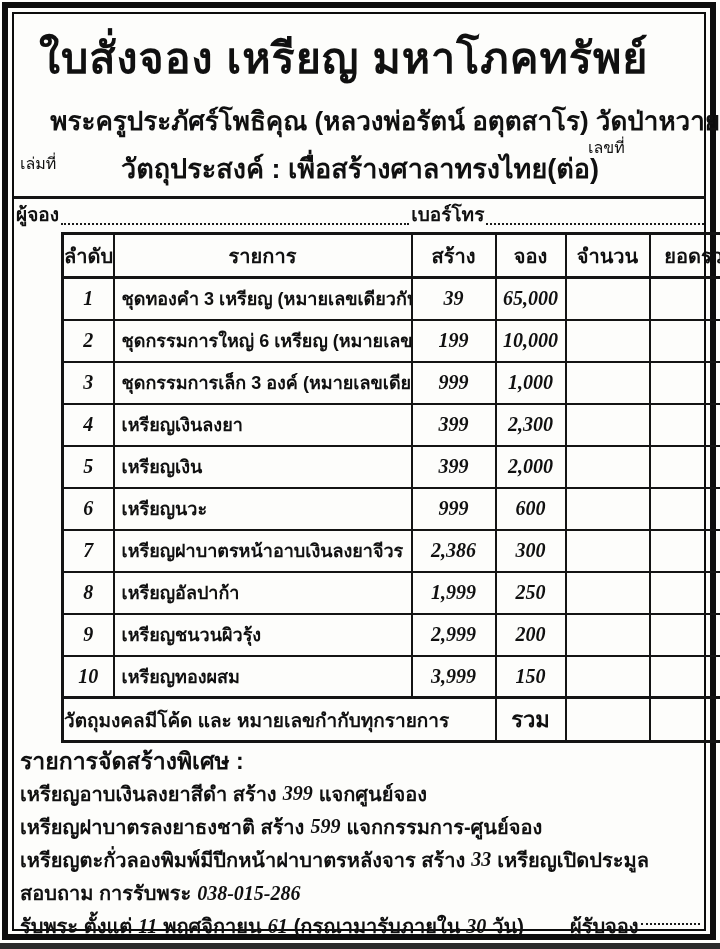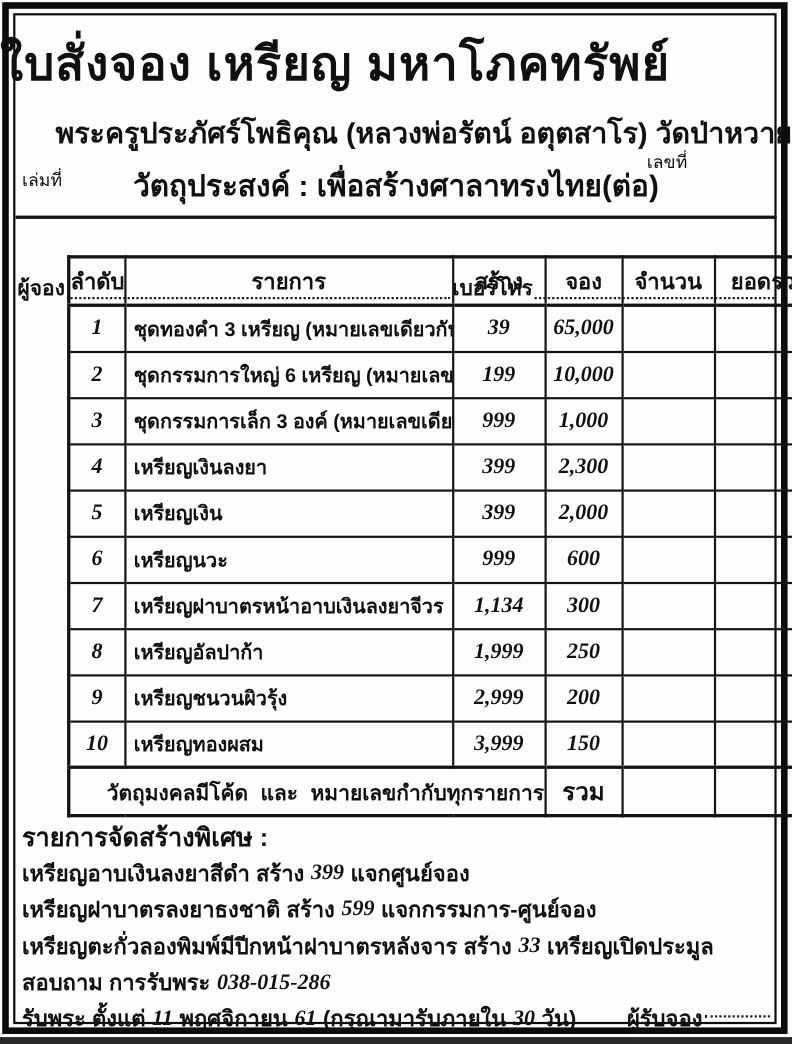--- a/index.html
+++ b/index.html
@@ -22,39 +22,39 @@
     border:6px solid #0c0c0c;
   }
   .frame-inner {
     position:absolute; left:12px; top:12px;
     width:694px; height:919px;
     border:2px solid #0c0c0c;
   }
   .form-title {
     position:absolute; left:0; top:24px; width:604px;
     text-align:center; font-size:43px; font-weight:700;
-    letter-spacing:1px; white-space:nowrap;
+    letter-spacing:1px; white-space:nowrap;padding-left:39px;
   }
   .form-subtitle {
     position:absolute; left:0; top:100px; width:720px;
     text-align:right; font-size:26px; font-weight:700; white-space:nowrap;
   }
   .purpose {
     position:absolute; left:0; top:147px; width:720px;
     text-align:center; font-size:27px; font-weight:700; white-space:nowrap;
   }
   .vol-label { position:absolute; left:20px; top:151px; font-size:16px; font-weight:400; }
   .ser-label { position:absolute; left:588px; top:135px; font-size:16px; font-weight:400; }
   .rule {
     position:absolute; left:14px; top:196px; width:692px;
     border-top:3px solid #141414;
   }
   .orderer-row {
     position:absolute; left:16px; top:200px; width:690px; height:29px;
-    display:flex; align-items:flex-end; font-size:19px; font-weight:700;margin-top:47px;
+    display:flex; align-items:flex-end; font-size:19px; font-weight:700;
   }
   .dots { border-bottom:2px dotted #1b1b1b; margin:0 2px 4px 2px; }
   .dots.d1 { flex-grow:3.2; }
   .dots.d2 { flex-grow:2.0; }
   .order-table {
     position:absolute; left:14px; top:232px; width:692px;
     border-collapse:collapse; table-layout:fixed;
     border:3px solid #141414;
     margin-left:47px;
   }
@@ -62,21 +62,21 @@
     border:2px solid #141414; overflow:hidden; white-space:nowrap;
   }
   .order-table thead th { height:44px; font-size:20px; font-weight:700; border-bottom:3px solid #141414; }
   .order-table tbody td { height:42px; }
   .order-table tfoot td { height:44px; border-top:3px solid #141414; }
   .c-no, .c-num {
     font-family:"Liberation Serif","DejaVu Serif",serif;
     font-style:italic; font-weight:700; font-size:20px; text-align:center;
   }
   .c-item { font-size:18px; font-weight:700; padding:0 3px 0 7px; text-align:left; }
-  .f-note { font-size:19px; font-weight:700; text-align:right;font-family:Liberation Mono, monospace; }
+  .f-note { font-size:19px; font-weight:700; text-align:left; }
   .f-total { font-size:22px; font-weight:700; text-align:center; }
   .special {
     position:absolute; left:20px; top:744px; width:682px;
     font-size:20px; font-weight:700;
   }
   .special .line { height:33px; display:flex; align-items:center; white-space:nowrap; }
   .special .heading { height:33px; font-size:23px; }
   .special .contact { height:34px; }
   .special .pickup { height:32px; }
   .inum {
@@ -176,21 +176,21 @@
         <td class="c-no">6</td>
         <td class="c-item">เหรียญนวะ</td>
         <td class="c-num">999</td>
         <td class="c-num">600</td>
         <td></td>
         <td></td>
       </tr>
       <tr>
         <td class="c-no">7</td>
         <td class="c-item">เหรียญฝาบาตรหน้าอาบเงินลงยาจีวร</td>
-        <td class="c-num">1,134</td>
+        <td class="c-num">2,386</td>
         <td class="c-num">300</td>
         <td></td>
         <td></td>
       </tr>
       <tr>
         <td class="c-no">8</td>
         <td class="c-item">เหรียญอัลปาก้า</td>
         <td class="c-num">1,999</td>
         <td class="c-num">250</td>
         <td></td>

